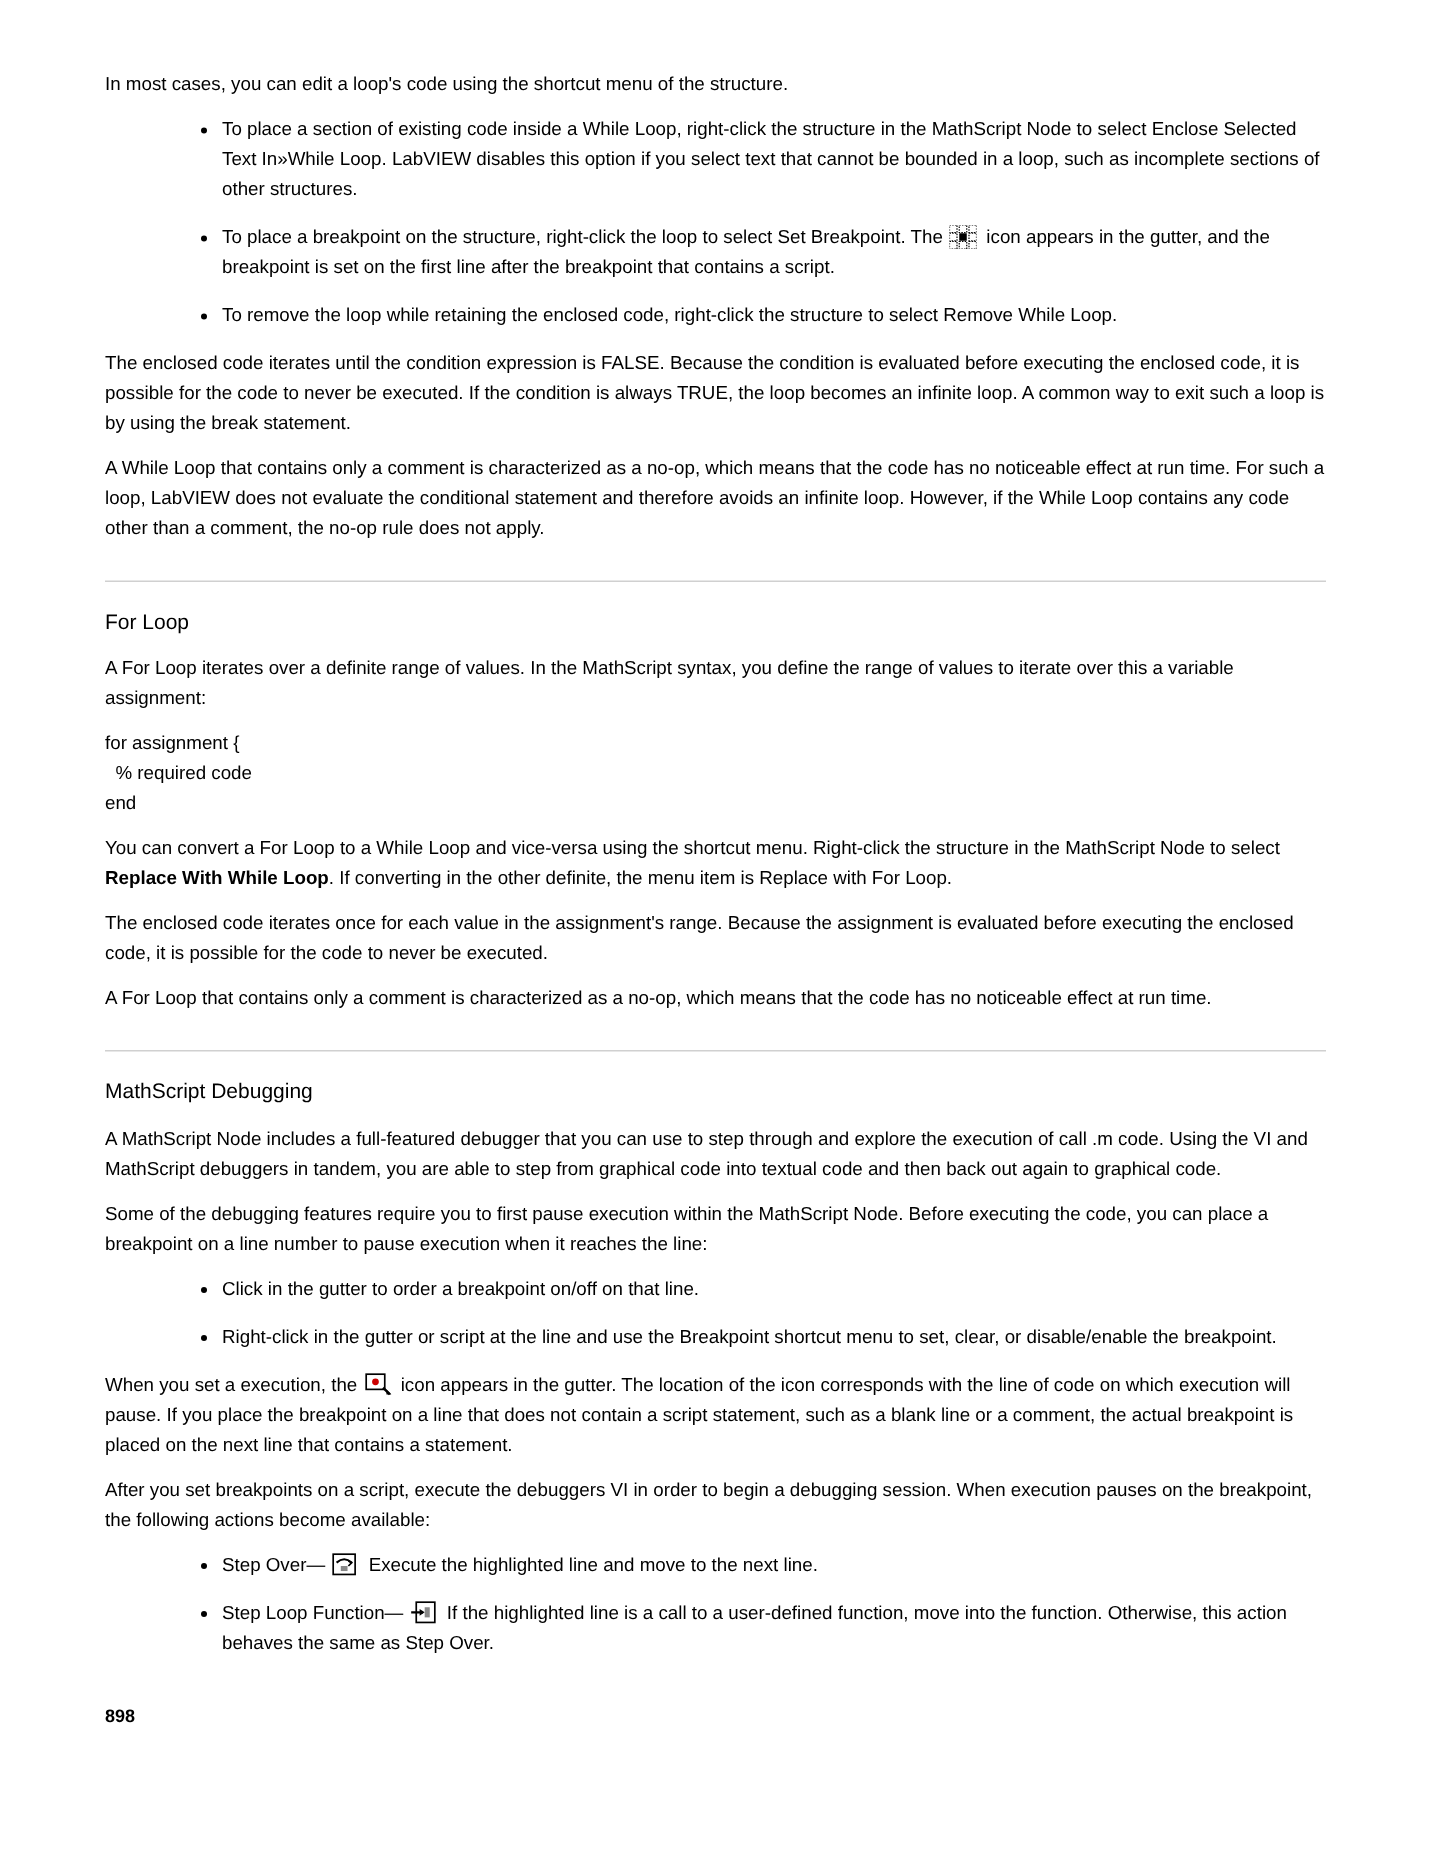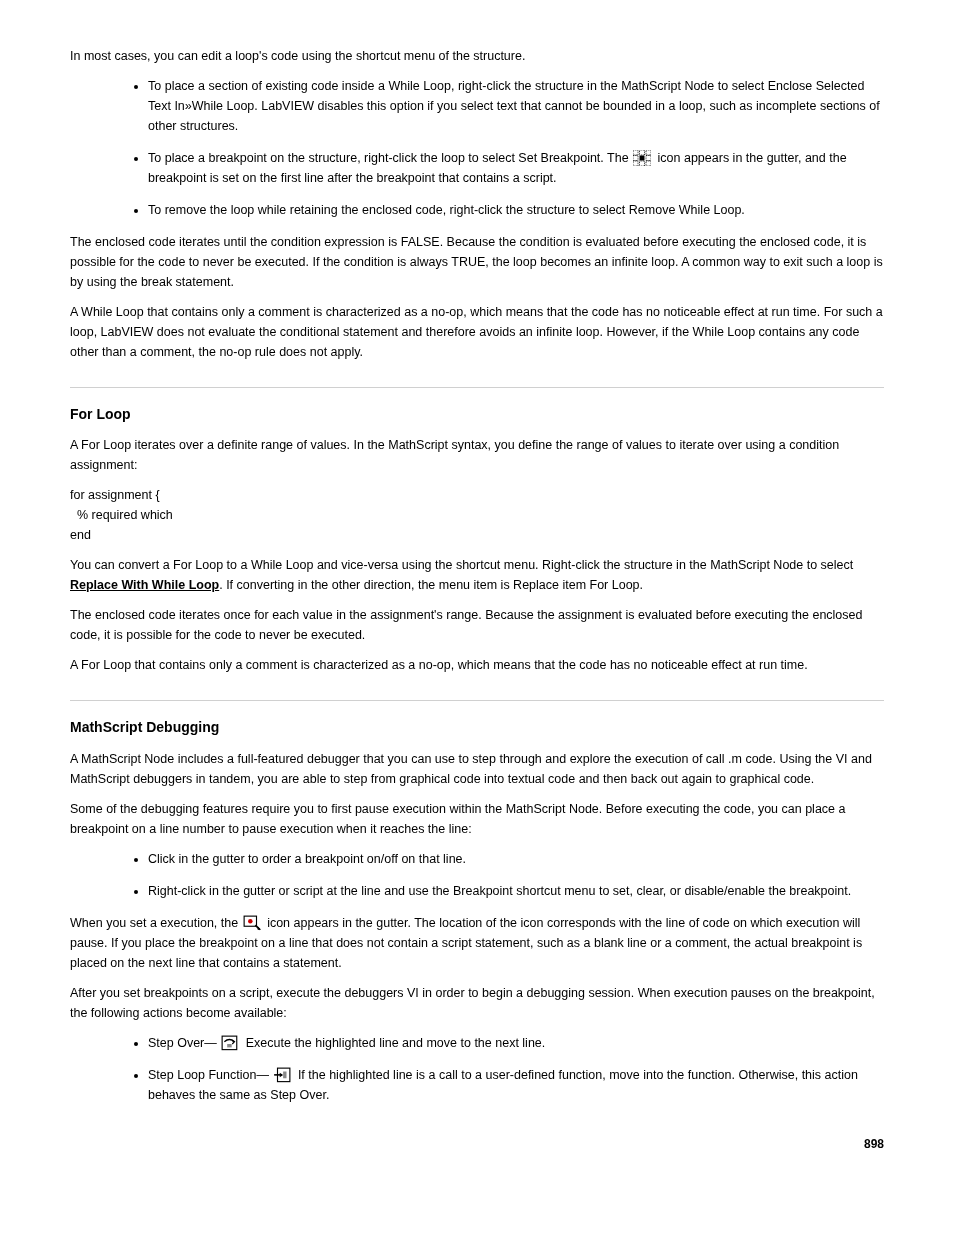--- a/index.html
+++ b/index.html
@@ -25,37 +25,37 @@
     p {
       margin: 6px 0 10px 0;
     }
     hr.sep {
       border: none;
       border-top: 1px solid #d0d0d0;
       margin: 25px 0 15px 0;
     }
     h3.sec-head {
       font-size: 14px;
-      font-weight: bold;
+      font-weight: normal;
       margin: 6px 0 10px 0;
     }
     .icon {
       display: inline-block;
       width: 18px;
       height: 15px;
       vertical-align: text-bottom;
       margin: 0 3px 0 1px;
     }
     .page-num {
-      text-align: right;
+      text-align: left;
       font-weight: bold;
       font-size: 12px;
       margin-top: 30px;
     }
-    .bold { font-weight: bold; text-decoration: underline; }
+    .bold { font-weight: bold; }
   </style>
 </head>
 <body>
 
 <p>In most cases, you can edit a loop's code using the shortcut menu of the structure.</p>
 
 <ul>
   <li>To place a section of existing code inside a While Loop, right-click the structure in the MathScript Node to select Enclose Selected Text In»While Loop. LabVIEW disables this option if you select text that cannot be bounded in a loop, such as incomplete sections of other structures.</li>
   <li>
     <span>To place a breakpoint on the structure, right-click the loop to select Set Breakpoint. The </span>
@@ -76,26 +76,26 @@
   </li>
   <li>To remove the loop while retaining the enclosed code, right-click the structure to select Remove While Loop.</li>
 </ul>
 
 <p>The enclosed code iterates until the condition expression is FALSE. Because the condition is evaluated before executing the enclosed code, it is possible for the code to never be executed. If the condition is always TRUE, the loop becomes an infinite loop. A common way to exit such a loop is by using the break statement.</p>
 <p>A While Loop that contains only a comment is characterized as a no-op, which means that the code has no noticeable effect at run time. For such a loop, LabVIEW does not evaluate the conditional statement and therefore avoids an infinite loop. However, if the While Loop contains any code other than a comment, the no-op rule does not apply.</p>
 
 <hr class="sep">
 
 <h3 class="sec-head">For Loop</h3>
-<p>A For Loop iterates over a definite range of values. In the MathScript syntax, you define the range of values to iterate over using a condition assignment:</p>
+<p>A For Loop iterates over a definite range of values. In the MathScript syntax, you define the range of values to iterate over this a variable assignment:</p>
 <p style="white-space:pre; margin-left:0;">for assignment {
-  % required which
+  % required code
 end</p>
 <p>
-  <span>You can convert a For Loop to a While Loop and vice-versa using the shortcut menu. Right-click the structure in the MathScript Node to select </span><span class="bold">Replace With While Loop</span><span>. If converting in the other direction, the menu item is Replace item For Loop.</span>
+  <span>You can convert a For Loop to a While Loop and vice-versa using the shortcut menu. Right-click the structure in the MathScript Node to select </span><span class="bold">Replace With While Loop</span><span>. If converting in the other definite, the menu item is Replace with For Loop.</span>
 </p>
 <p>The enclosed code iterates once for each value in the assignment's range. Because the assignment is evaluated before executing the enclosed code, it is possible for the code to never be executed.</p>
 <p>A For Loop that contains only a comment is characterized as a no-op, which means that the code has no noticeable effect at run time.</p>
 
 <hr class="sep">
 
 <h3 class="sec-head">MathScript Debugging</h3>
 <p>A MathScript Node includes a full-featured debugger that you can use to step through and explore the execution of call .m code. Using the VI and MathScript debuggers in tandem, you are able to step from graphical code into textual code and then back out again to graphical code.</p>
 <p>Some of the debugging features require you to first pause execution within the MathScript Node. Before executing the code, you can place a breakpoint on a line number to pause execution when it reaches the line:</p>
 

